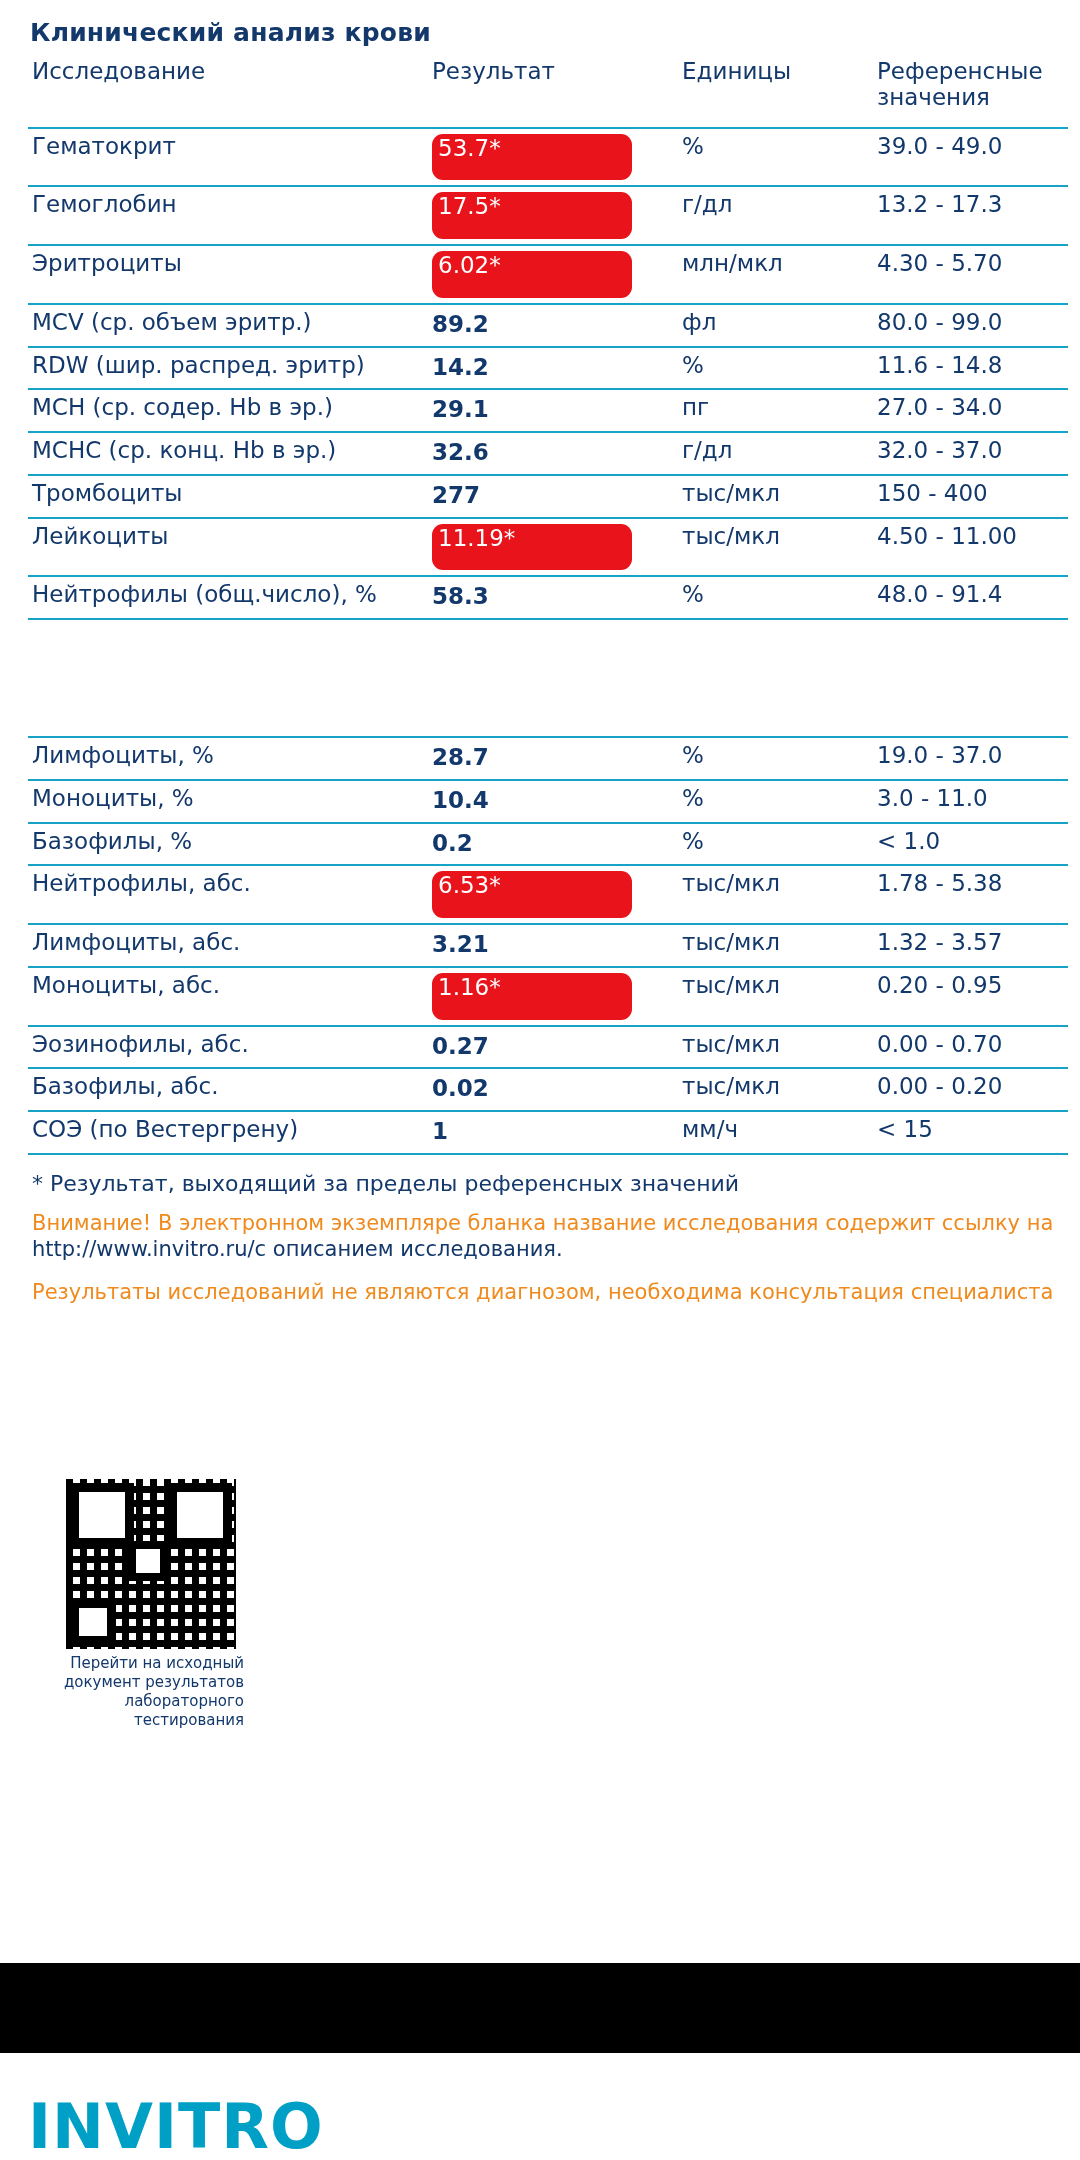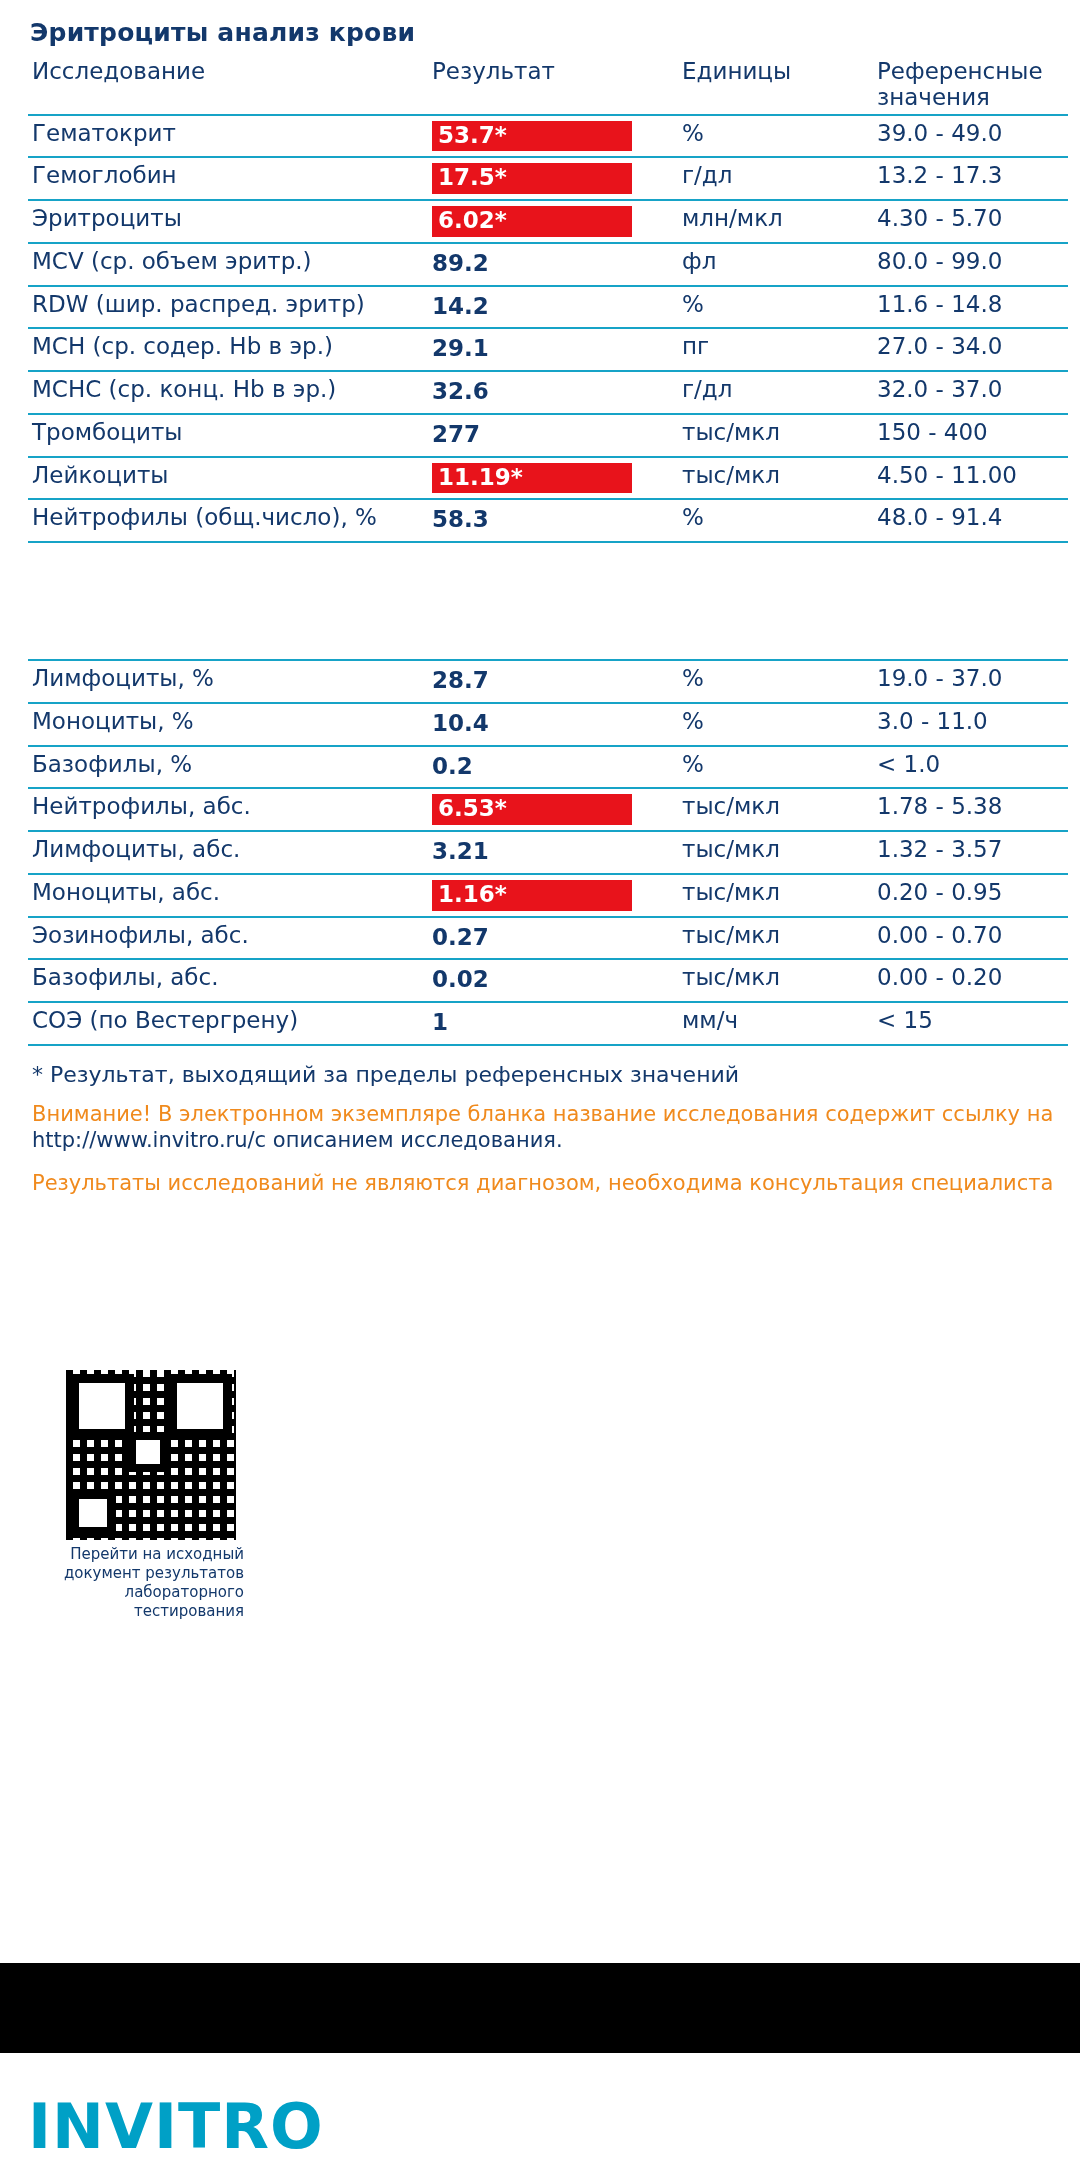--- a/index.html
+++ b/index.html
@@ -41,21 +41,21 @@
   table.results col.c-name  { width: 400px; }
   table.results col.c-res   { width: 250px; }
   table.results col.c-unit  { width: 195px; }
   table.results col.c-ref   { width: 195px; }
 
   table.results thead th {
     text-align: left;
     font-weight: normal;
     color: #13386b;
     font-size: 23px;
-    padding: 2px 6px 3px 4px;
+    padding: 2px 6px 16px 4px;
     vertical-align: top;
     line-height: 1.12;
   }
   table.results tbody td {
     border-top: 2px solid #17a3c7;
     padding: 5px 6px 5px 4px;
     vertical-align: top;
     line-height: 1.12;
     color: #13386b;
     font-size: 23px;
@@ -63,24 +63,25 @@
   table.results tbody tr:last-child td {
     border-bottom: 2px solid #17a3c7;
   }
   td.res {
     font-weight: bold;
   }
   .res-flag {
     display: inline-block;
     background: #e8131b;
     color: #ffffff;
-    font-weight: bold;
-    padding: 2px 6px 3px 6px;
+    font-weight: normal;
+    padding: 2px 6px 19px 6px;
     min-width: 200px;
     line-height: 1.12;
+    border-radius: 11px;
   }
   .res-plain { display: inline-block; padding: 2px 0 3px 0; }
   .gap-row td {
     border-top: none !important;
     height: 118px;
     padding: 0;
   }
   .gap-row.first td { border-top: 2px solid #17a3c7 !important; }
 
   .note-star {
@@ -166,21 +167,21 @@
     font-family: "DejaVu Sans", "Liberation Sans", sans-serif;
   }
 </style>
 </head>
 <body>
 
 <div class="page">
 
   <div class="content">
 
-    <div class="doc-title">Эритроциты анализ крови</div>
+    <div class="doc-title">Клинический анализ крови</div>
 
     <table class="results">
       <colgroup>
         <col class="c-name">
           <col class="c-res">
           <col class="c-unit">
           <col class="c-ref">
       </colgroup>
       <thead>
         <tr>

